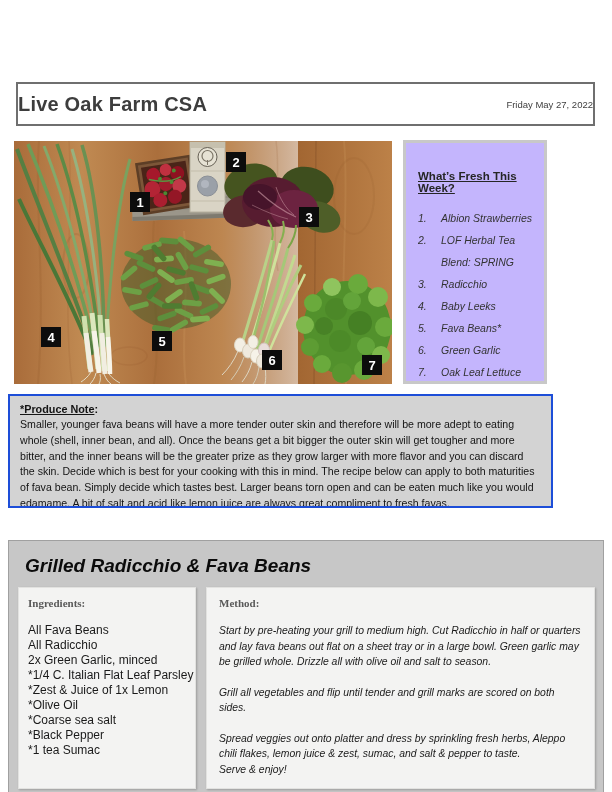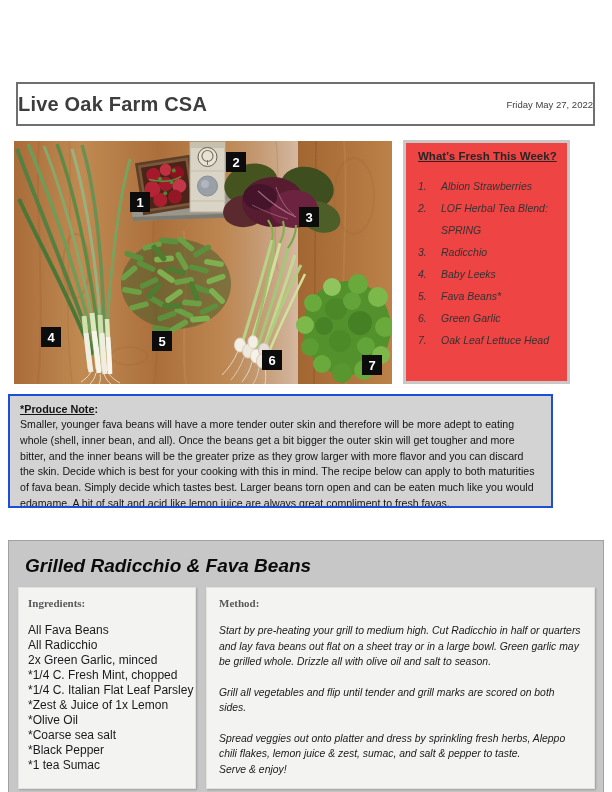--- a/index.html
+++ b/index.html
@@ -55,24 +55,24 @@
     display: flex;
     align-items: center;
     justify-content: center;
     line-height: 1;
   }
 
   
   .fresh-box {
     position: absolute;
     left: 403px; top: 140px;
-    width: 167px; height: 244px;
+    width: 144px; height: 244px;
     border: 3px solid #c8c8c8;
-    background: #ef4444;
-    padding: 7px 8px 8px 12px;
+    background: #c4b5fd;
+    padding: 27px 8px 8px 12px;
     overflow: hidden;
   }
   .fresh-box h2 {
     font-size: 11.5px;
     font-weight: bold;
     color: #262626;
     text-decoration: underline;
     margin-bottom: 13px;
   }
   .fresh-box ol {
@@ -396,21 +396,20 @@
   </section>
 
   <section class="recipe">
     <h2 class="recipe-title">Grilled Radicchio &amp; Fava Beans</h2>
 
     <div class="inner-box ing-box">
       <div class="box-header">Ingredients:</div>
       <div class="ing-line">All Fava Beans</div>
       <div class="ing-line">All Radicchio</div>
       <div class="ing-line">2x Green Garlic, minced</div>
-      <div class="ing-line">*1/4 C. Fresh Mint, chopped</div>
       <div class="ing-line">*1/4 C. Italian Flat Leaf Parsley</div>
       <div class="ing-line">*Zest &amp; Juice of 1x Lemon</div>
       <div class="ing-line">*Olive Oil</div>
       <div class="ing-line">*Coarse sea salt</div>
       <div class="ing-line">*Black Pepper</div>
       <div class="ing-line">*1 tea Sumac</div>
     </div>
 
     <div class="inner-box method-box">
       <div class="box-header">Method:</div>

